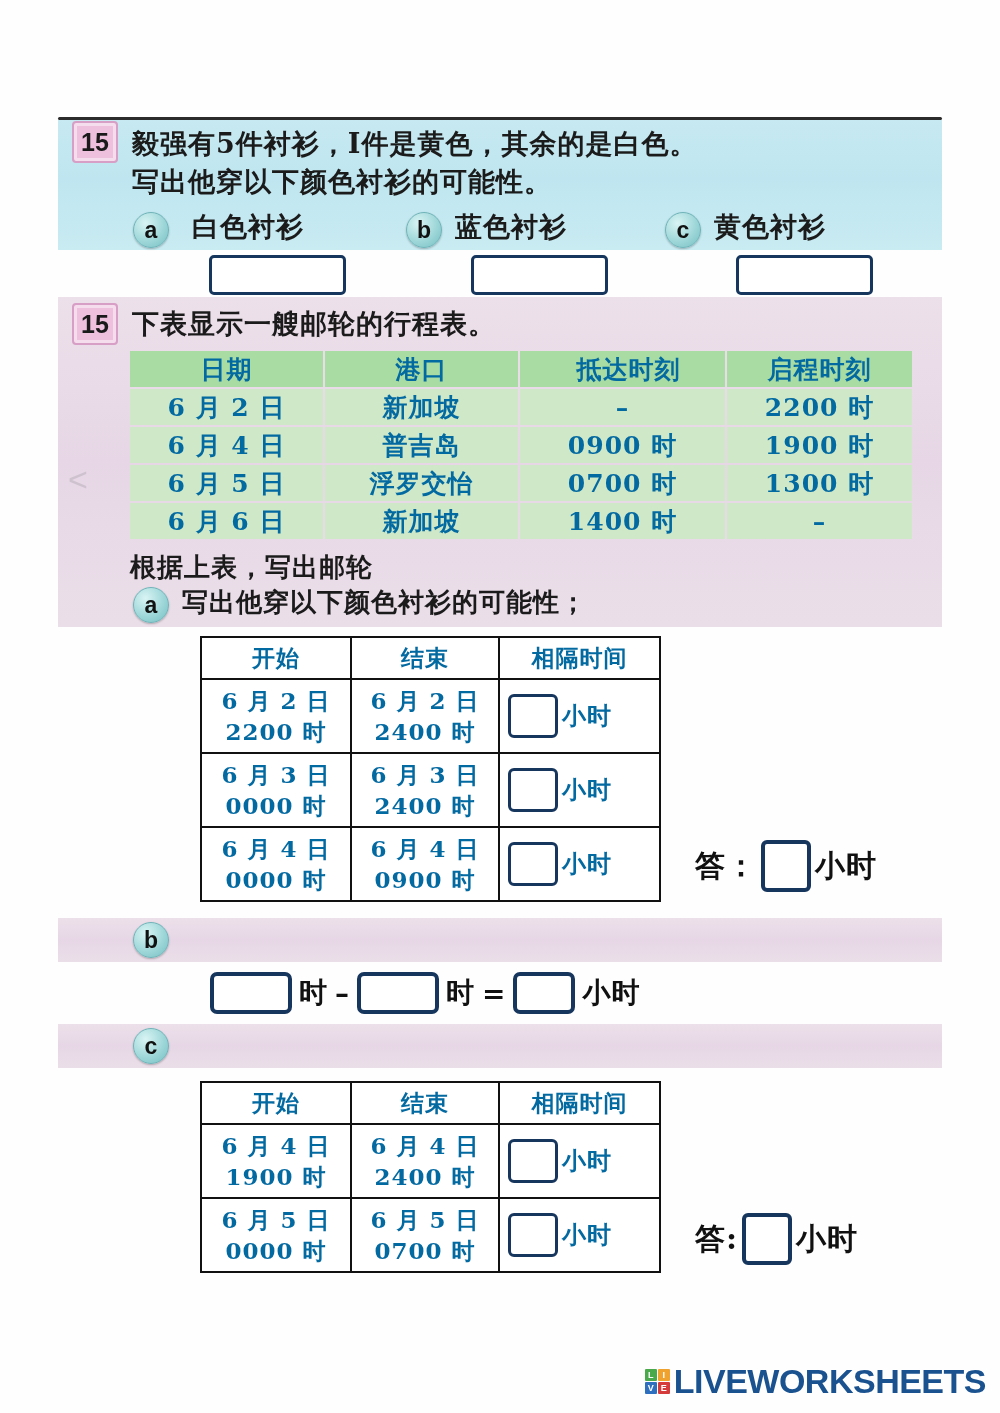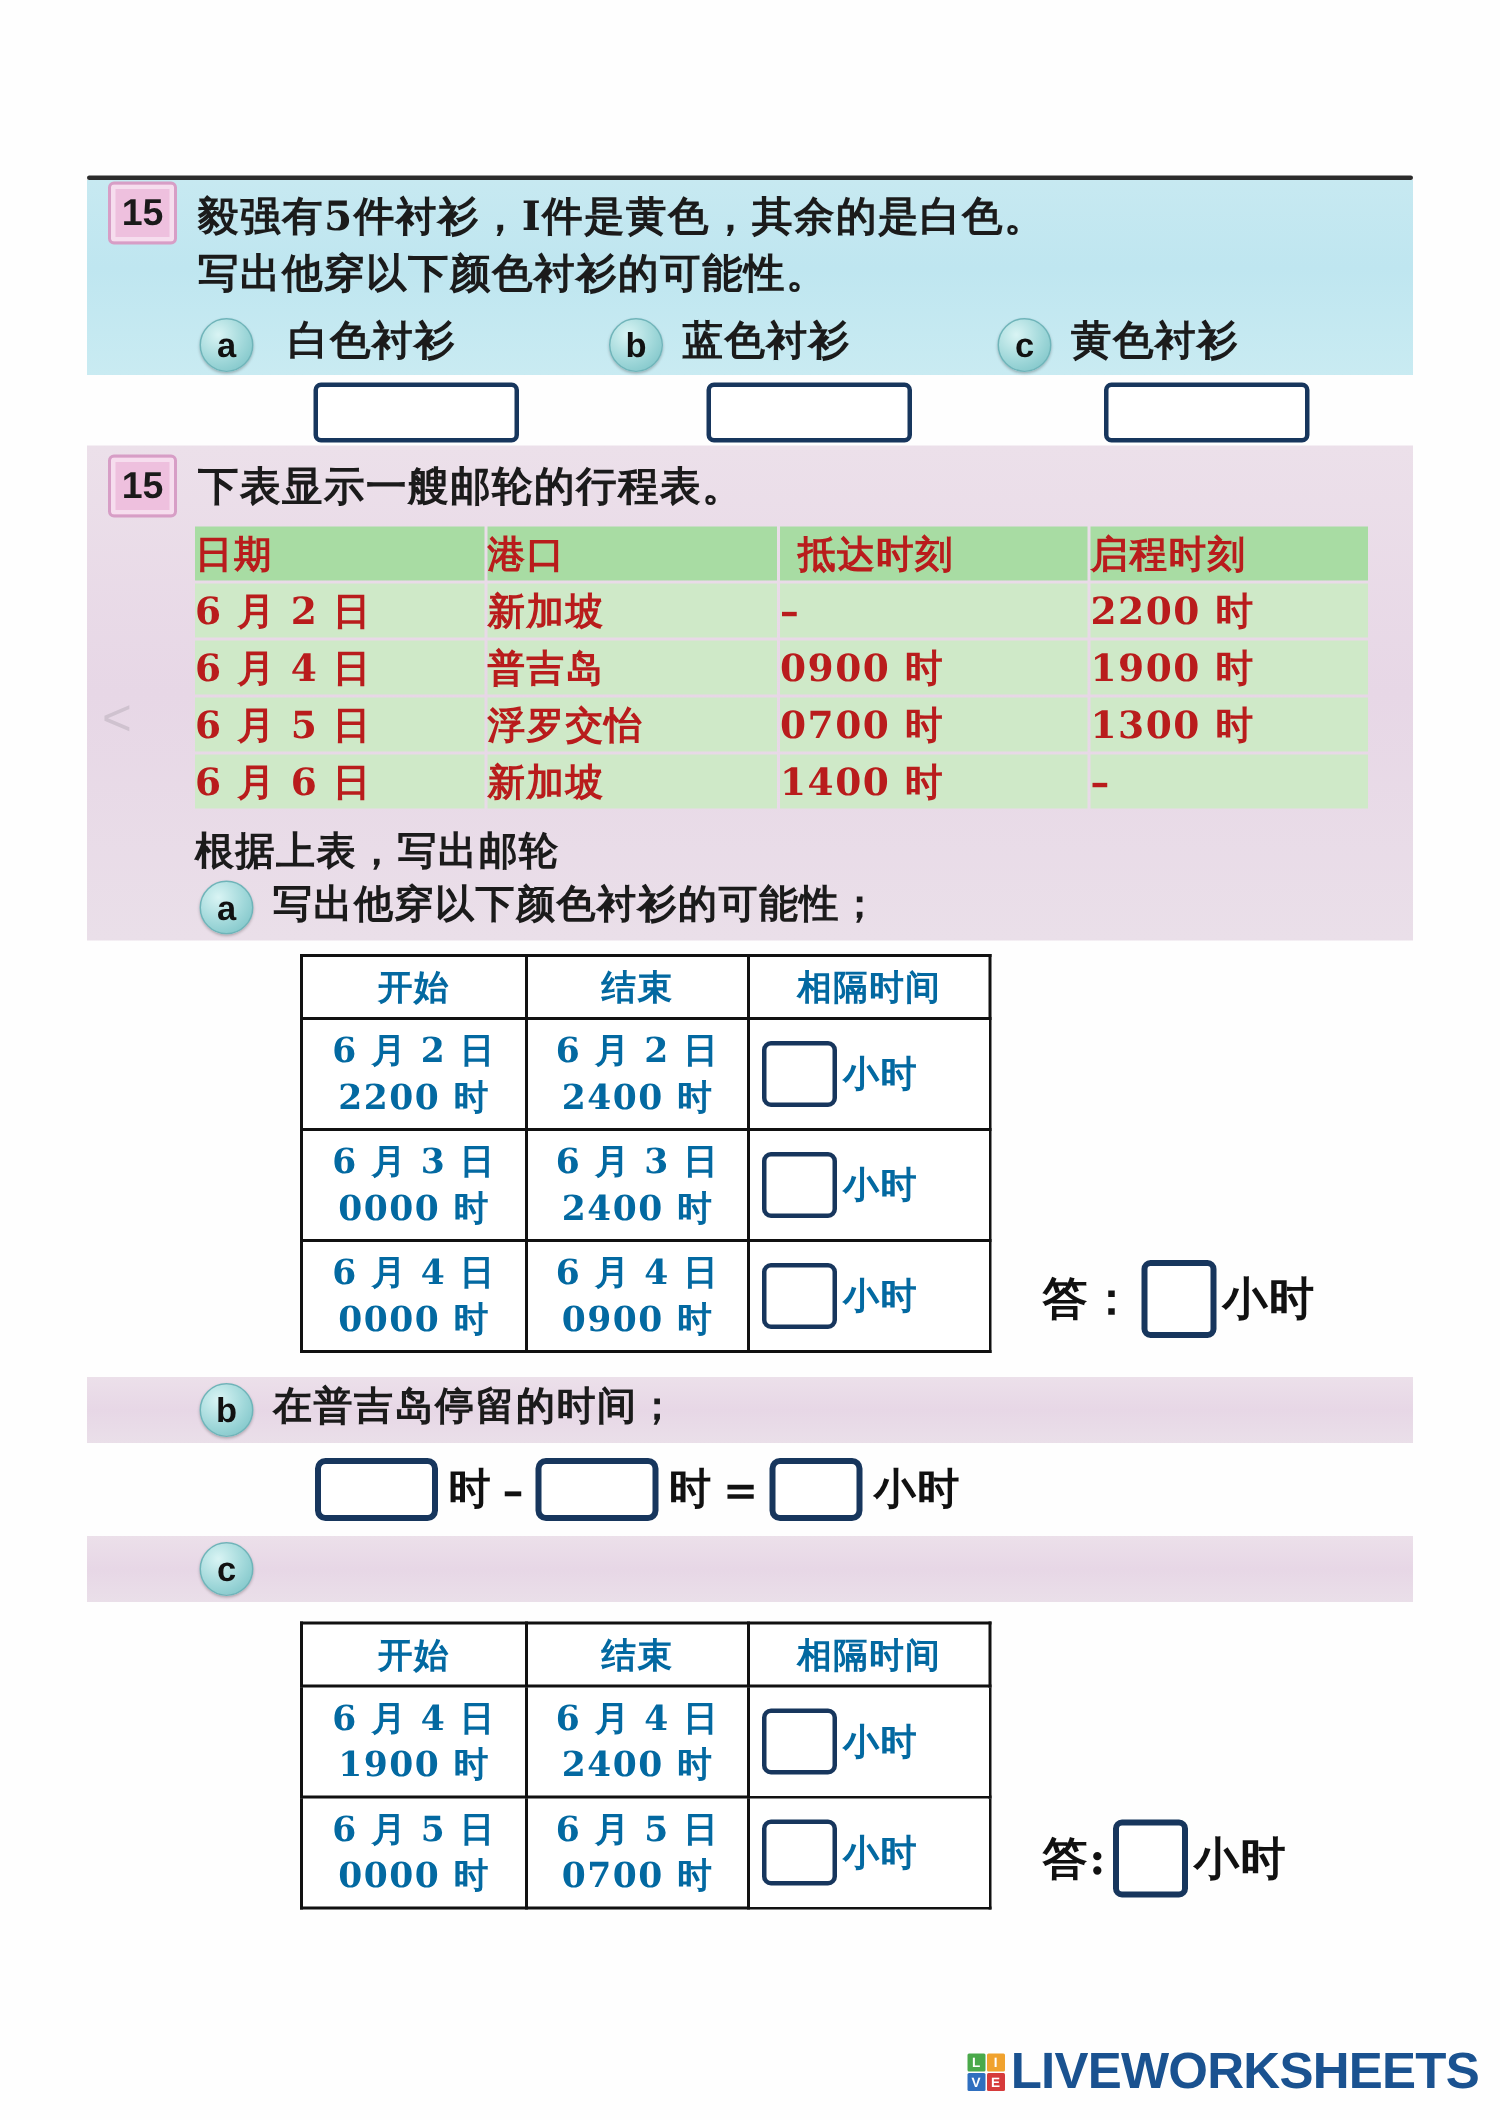--- a/index.html
+++ b/index.html
@@ -116,25 +116,25 @@
   .sched {
     position: absolute;
     left: 128px;
     top: 349px;
     width: 768px;
     border-collapse: separate;
     border-spacing: 2px;
     table-layout: fixed;
   }
   .sched th, .sched td {
-    text-align: left;
+    text-align: center;
     font-family: "DejaVu Serif", serif;
     font-weight: bold;
     font-size: 25px;
-    color: #b91c1c;
+    color: #0369a1;
     height: 36px;
     padding: 0;
     letter-spacing: 1px;
   }
   .sched th { background: #a8dca3; }
   .sched td { background: #cfe9c8; }
 
   
   .atable {
     position: absolute;
@@ -412,21 +412,20 @@
   </table>
 
   <div class="answer-row" style="left:695px;top:840px;">
     <span class="answer-label">答：</span>
     <div class="answer-box"></div>
     <span class="answer-unit">小时</span>
   </div>
 
   <div class="band band-pink" style="top:918px;height:44px;"></div>
   <div class="bubble" style="left:133px;top:922px;">b</div>
-  <div class="qtext" style="left:182px;top:920px;font-size:26px;">在普吉岛停留的时间；</div>
 
   <div class="eqrow" style="left:210px;top:972px;">
     <div class="eq-box"></div>
     <span class="eq-text">时</span>
     <span class="eq-text">–</span>
     <div class="eq-box"></div>
     <span class="eq-text">时</span>
     <span class="eq-text">=</span>
     <div class="eq-box small"></div>
     <span class="eq-text">小时</span>

